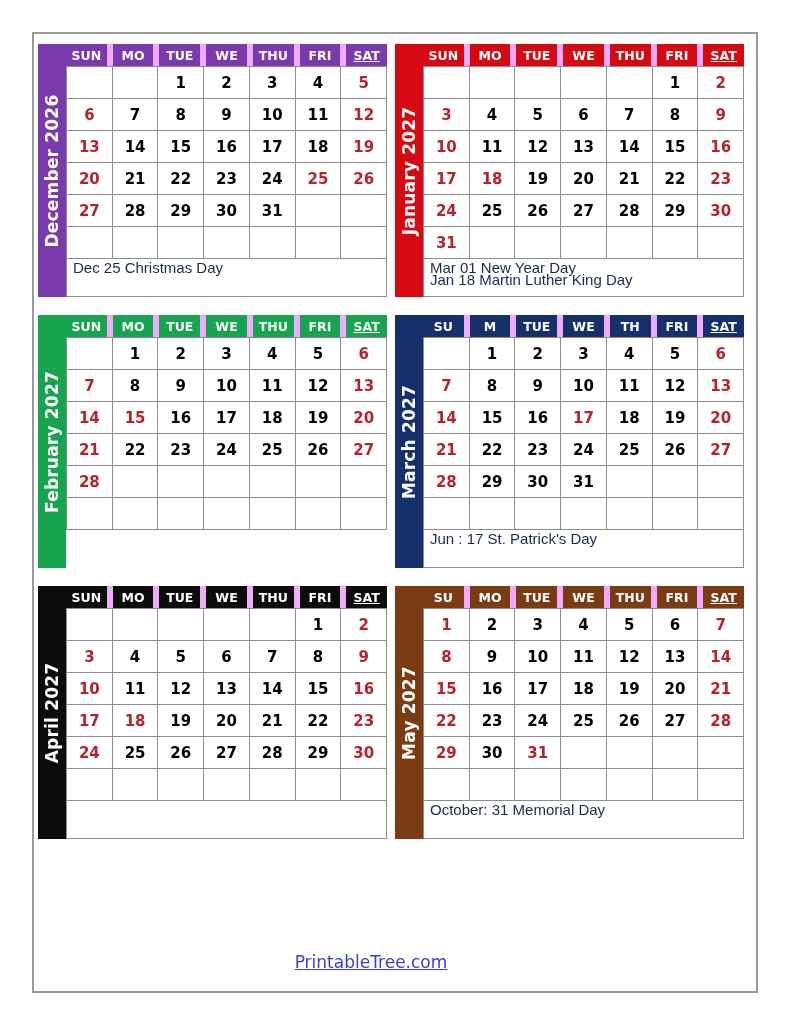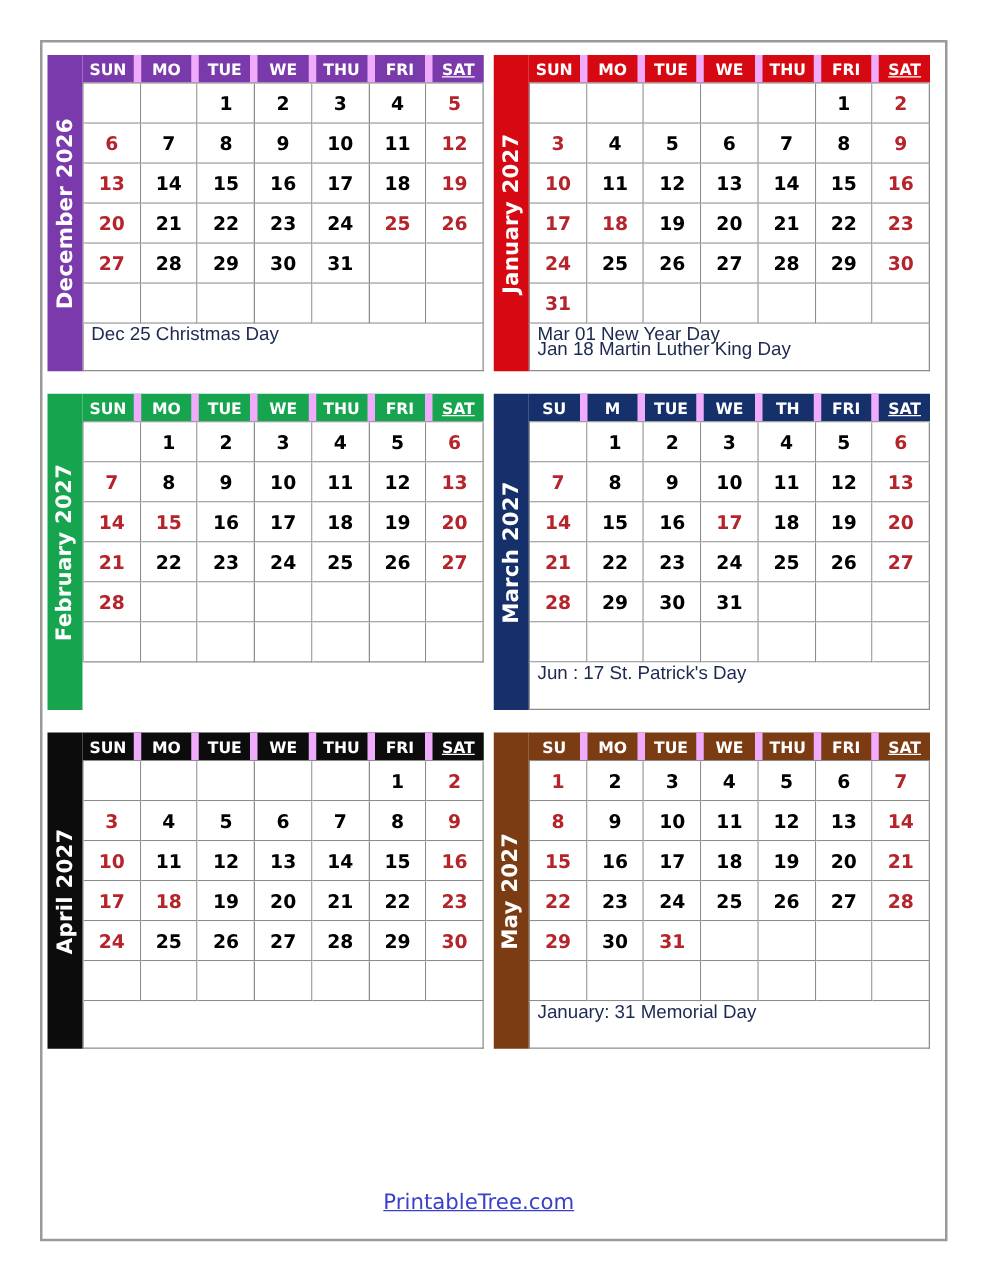--- a/index.html
+++ b/index.html
@@ -124,21 +124,21 @@
   .note-line {
     font-size: 15px;
     color: #1c2a50;
     line-height: 12px;
     white-space: nowrap;
     font-family: "Liberation Sans", sans-serif;
   }
 
   #footer {
     position: absolute;
-    left: 12px;
+    left: 0;
     top: 952px;
     width: 742px;
     text-align: center;
   }
   #footer-link {
     color: #3b40c8;
     font-size: 17px;
     text-decoration: underline;
     font-family: "DejaVu Sans", sans-serif;
     cursor: pointer;
@@ -585,21 +585,21 @@
             <div class="day-cell empty"></div>
             <div class="day-cell empty"></div>
             <div class="day-cell empty"></div>
             <div class="day-cell empty"></div>
             <div class="day-cell empty"></div>
             <div class="day-cell empty"></div>
             <div class="day-cell empty"></div>
           </div>
         </div>
         <div class="notes-box">
-          <div class="note-line">January: 31 Memorial Day</div>
+          <div class="note-line">October: 31 Memorial Day</div>
         </div>
       </div>
     </div>
   </div>
 
 <div id="footer">
   <a id="footer-link" href="#">PrintableTree.com</a>
 </div>
 
 </body></html>

